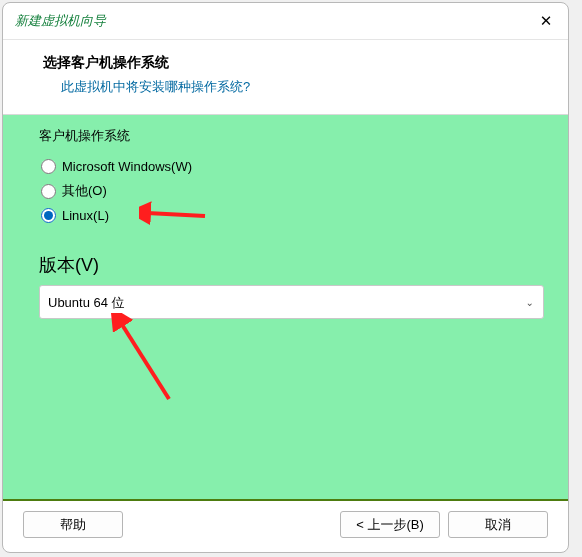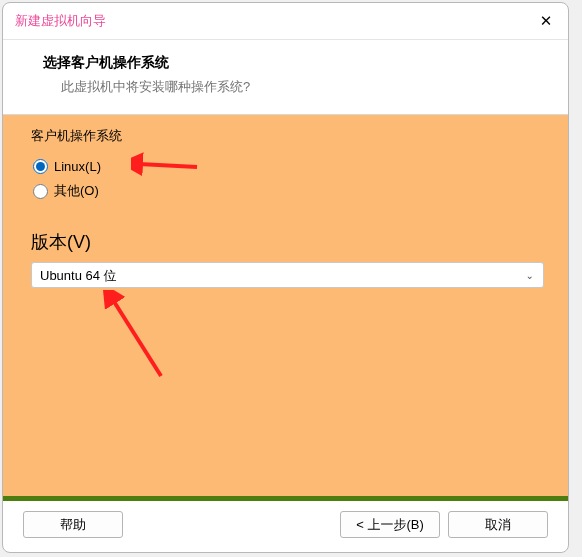--- a/index.html
+++ b/index.html
@@ -23,48 +23,48 @@
     position: relative;
   }
   .titlebar {
     display: flex;
     align-items: center;
     justify-content: space-between;
     padding: 6px 8px 6px 12px;
     border-bottom: 1px solid #e5e5e5;
     font-size: 13px;
   }
-  .titlebar .title { color: #ec4899; }
+  .titlebar .title { color: #15803d; font-style: italic; }
   .close-btn {
     width: 28px; height: 24px;
     display: flex; align-items: center; justify-content: center;
     font-size: 15px; color: #000;
     cursor: pointer;
     border-radius: 4px;
   }
   .header {
     padding: 14px 8px 18px 40px;
   }
   .header .heading {
     font-weight: 700;
     font-size: 14px;
     margin-bottom: 6px;
     color: #000;
   }
   .header .subheading {
     font-size: 13px;
-    color: #737373;
+    color: #0369a1;
     padding-left: 18px;
   }
   .body {
     border-top: 1px solid #d9d9d9;
-    border-bottom: 5px solid #4d7c0f;
-    padding: 12px 24px 16px 28px;
+    border-bottom: 2px solid #4d7c0f;
+    padding: 12px 24px 16px 36px;
     flex: 1;
-    background: #fdba74;
+    background: #86efac;
   }
   .group-label {
     font-size: 13px;
     color: #000;
     margin-bottom: 10px;
   }
   .radio-row {
     display: flex;
     align-items: center;
     gap: 6px;
@@ -84,21 +84,21 @@
   }
   .ver-label {
     font-size: 18px;
     margin: 26px 0 8px 0;
   }
   .select-wrap {
     position: relative;
   }
   select {
     width: 100%;
-    height: 26px;
+    height: 34px;
     padding: 4px 28px 4px 8px;
     font-size: 13px;
     font-family: inherit;
     border: 1px solid #c8c8c8;
     border-radius: 3px;
     background: #fff;
     appearance: none;
     cursor: pointer;
   }
   .select-caret {
@@ -145,39 +145,43 @@
 
   <div class="header">
     <div class="heading">选择客户机操作系统</div>
     <div class="subheading">此虚拟机中将安装哪种操作系统?</div>
   </div>
 
   <div class="body">
 
     <div class="group-label">客户机操作系统</div>
 
+    <label class="radio-row">
+      <input type="radio" name="guestos" style="">
+      <span class="radio-label">Microsoft Windows(W)</span>
+    </label>
+
+    <label class="radio-row">
+      <input type="radio" name="guestos" style="">
+      <span class="radio-label">其他(O)</span>
+    </label>
 
     <label class="radio-row">
       <input type="radio" name="guestos" checked="" style="">
       <span class="radio-label">Linux(L)</span>
       <svg class="arrow" style="left:100px; top:-6px;" width="70" height="30" viewBox="0 0 70 30">
         <defs>
           <marker id="ah1" markerWidth="6" markerHeight="6" refX="1" refY="3" orient="auto">
             <path d="M0,0 L6,3 L0,6 Z" fill="#ff1e1e"></path>
           </marker>
         </defs>
         <line x1="66" y1="18" x2="8" y2="15" stroke="#ff1e1e" stroke-width="4" marker-end="url(#ah1)"></line>
       </svg>
     </label>
 
-    <label class="radio-row">
-      <input type="radio" name="guestos" style="">
-      <span class="radio-label">其他(O)</span>
-    </label>
-
     <div class="ver-label">版本(V)</div>
 
     <div class="select-wrap">
       <select>
         <option>Ubuntu 64 位</option>
       </select>
       <span class="select-caret">⌄</span>
 
       <svg class="arrow" style="left:60px; top:28px;" width="80" height="90" viewBox="0 0 80 90">
         <defs>

